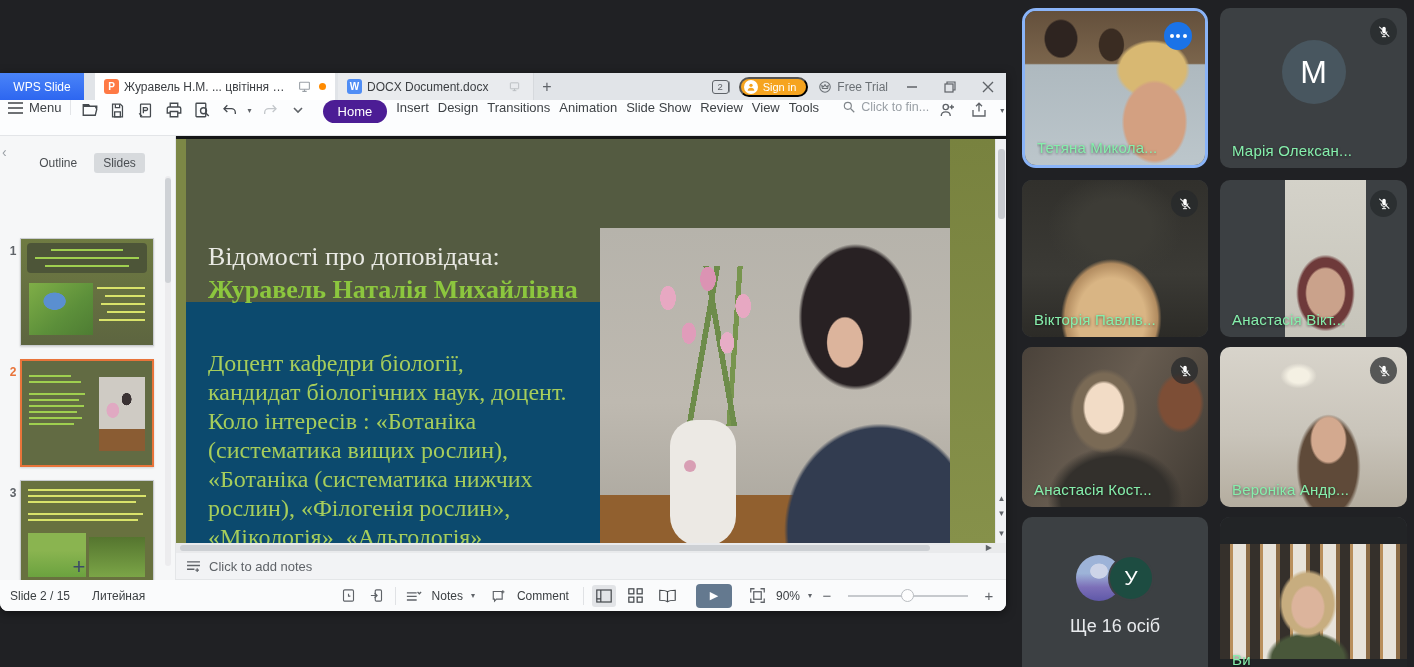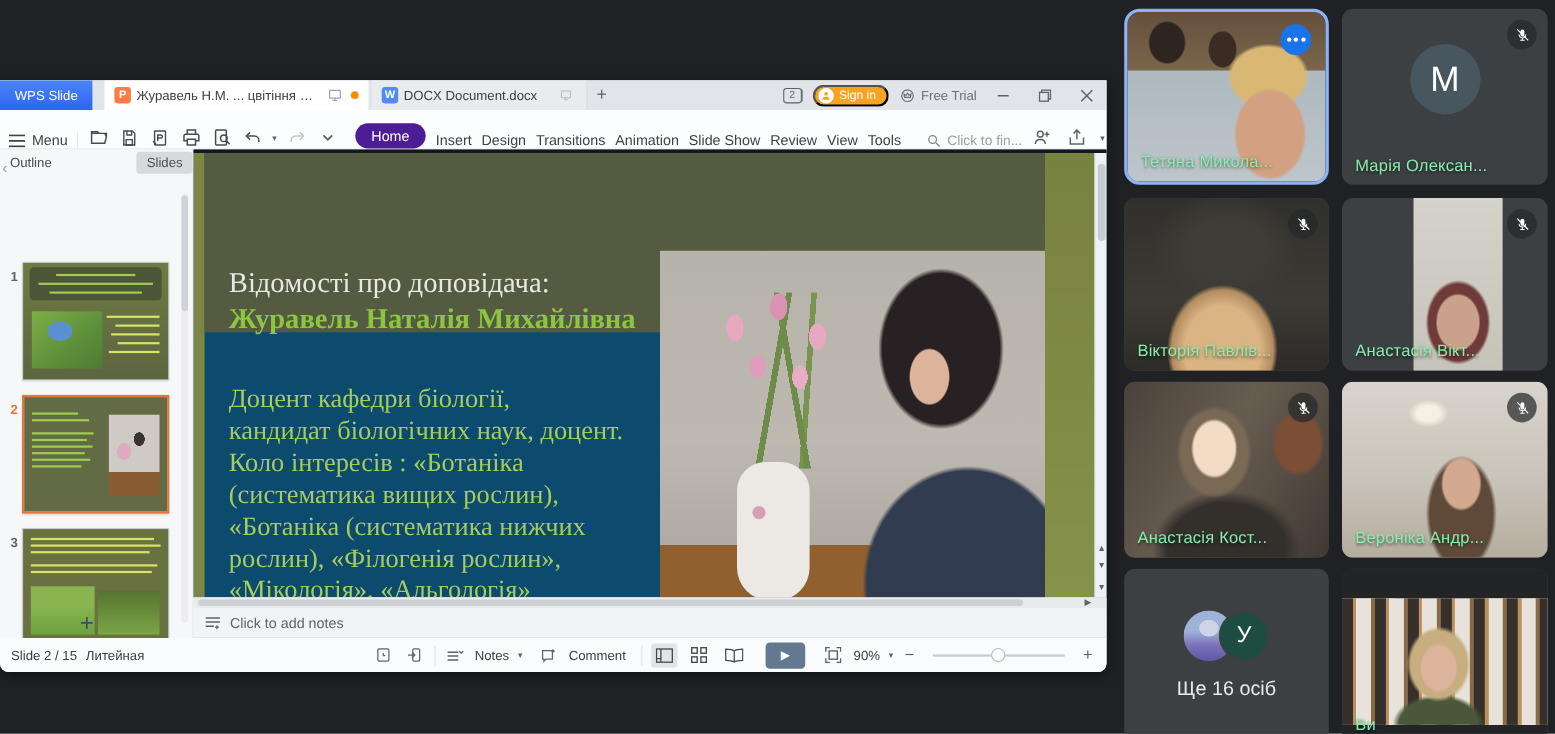--- a/index.html
+++ b/index.html
@@ -19,35 +19,35 @@
 .dot-mod{width:7px;height:7px;border-radius:50%;background:#ff8b00;flex:0 0 auto}
 .newtab{width:26px;display:flex;align-items:center;justify-content:center;color:#5f6368;font-size:16px}
 .tabbar-right{margin-left:auto;display:flex;align-items:center;gap:10px;padding-right:4px}
 .wincount{width:17px;height:14px;border:1.4px solid #5f6368;border-radius:3px;font-size:9.5px;color:#5f6368;display:flex;align-items:center;justify-content:center;box-shadow:2px 0 0 -1px #8a8f94}
 .signin{height:20px;border-radius:10px;background:#f6a41f;color:#fff;font-size:11px;display:flex;align-items:center;gap:5px;padding:0 10px 0 3px}
 .signin .avat{width:14px;height:14px;border-radius:50%;background:#fff;display:flex;align-items:center;justify-content:center}
 .freetrial{display:flex;align-items:center;gap:5px;color:#6b7075;font-size:12px}
 .winbtn{width:28px;height:27px;display:flex;align-items:center;justify-content:center;color:#5f6368}
 
 
-.toolbar{position:absolute;left:0;top:27px;width:100%;height:36px;background:#fcfdfe;border-bottom:1px solid #e3e5e8;display:flex;align-items:flex-end;padding:0 8px;gap:9px}
+.toolbar{position:absolute;left:0;top:27px;width:100%;height:36px;background:#fcfdfe;border-bottom:1px solid #e3e5e8;display:flex;align-items:flex-start;padding:0 8px;gap:9px}
 .menu-btn{display:flex;align-items:center;gap:6px;color:#3f4347;font-size:13px;padding-right:8px;border-right:1px solid #e3e5e8}
 .ticon{width:20px;height:20px;display:flex;align-items:center;justify-content:center;flex:0 0 auto}
 .ticon svg{display:block}
 .qat{display:flex;align-items:center;gap:8px;padding-right:6px}
 .home-pill{background:#4c1d95;color:#fff;font-size:13px;border-radius:14px;padding:4px 15px;border:none}
 .ribbon-item{font-size:13px;color:#3f4347;white-space:nowrap}
 .searchbox{display:flex;align-items:center;gap:5px;color:#9aa0a6;font-size:12.5px;margin-left:14px;white-space:nowrap}
 .rb-right{margin-left:auto;display:flex;align-items:center;gap:11px;color:#5f6368}
 .vdiv{width:1px;height:18px;background:#e0e2e5}
 
 
 .lpanel{position:absolute;left:0;top:63px;width:176px;height:444px;background:#f6f7f8;border-right:1px solid #e4e6e8}
 .collapse{position:absolute;left:2px;top:8px;color:#9aa0a6;font-size:14px}
-.ptabs{position:absolute;left:0;top:2px;width:100%;display:flex;justify-content:space-between;gap:8px;font-size:12px;color:#4a4e52}
+.ptabs{position:absolute;left:0;top:17px;width:100%;display:flex;justify-content:center;gap:8px;font-size:12px;color:#4a4e52}
 .ptab{padding:3px 9px;border-radius:3px}
 .ptab.sel{background:#d7dadd}
 .thumb-num{position:absolute;left:6px;width:14px;font-size:12px;font-weight:bold;color:#5f6368;text-align:center}
 .thumb-num.sel{color:#e8743a}
 .thumb{position:absolute;left:20px;width:134px;height:108px;background:#fff;border:1px solid #c9ccd0;box-shadow:0 1px 2px rgba(0,0,0,.15);padding:3px}
 .thumb.sel{border:2px solid #e8743a}
 .thumb-inner{width:100%;height:100%;position:relative;overflow:hidden}
 .pscroll{position:absolute;right:4px;top:40px;width:6px;height:390px;background:#ececee;border-radius:3px}
 .pscroll .pth{position:absolute;left:0;top:2px;width:6px;height:105px;background:#cfd2d6;border-radius:3px}
 .addslide{position:absolute;left:62px;top:420px;width:34px;height:22px;color:#3d4b66;font-size:22px;line-height:20px;text-align:center;background:none;border:none}
@@ -412,21 +412,21 @@
   <div class="notesbar">
     <svg width="15" height="12" viewBox="0 0 16 13">
         <path d="M1 2h14M1 6h14M1 10h8" stroke="#5f6368" stroke-width="1.5"></path>
         <path d="M12 9v4M10 11h4" stroke="#5f6368" stroke-width="1.3"></path>
       </svg>
     <span>Click to add notes</span>
   </div>
 
   <div class="statusbar">
     <span>Slide 2 / 15</span>
-    <span style="margin-left:0">Литейная</span>
+    <span style="margin-left:14px">Литейная</span>
     <span class="grow"></span>
     <span class="ticon">
         <svg width="15" height="15" viewBox="0 0 24 24" fill="none" stroke="#5f6368" stroke-width="1.8">
           <rect x="4" y="3" width="16" height="18" rx="2"></rect>
           <path d="M12 9v4h3"></path>
         </svg>
       </span>
     <span class="ticon">
         <svg width="15" height="15" viewBox="0 0 24 24" fill="none" stroke="#5f6368" stroke-width="1.8">
           <rect x="10" y="3" width="10" height="18" rx="2"></rect>

